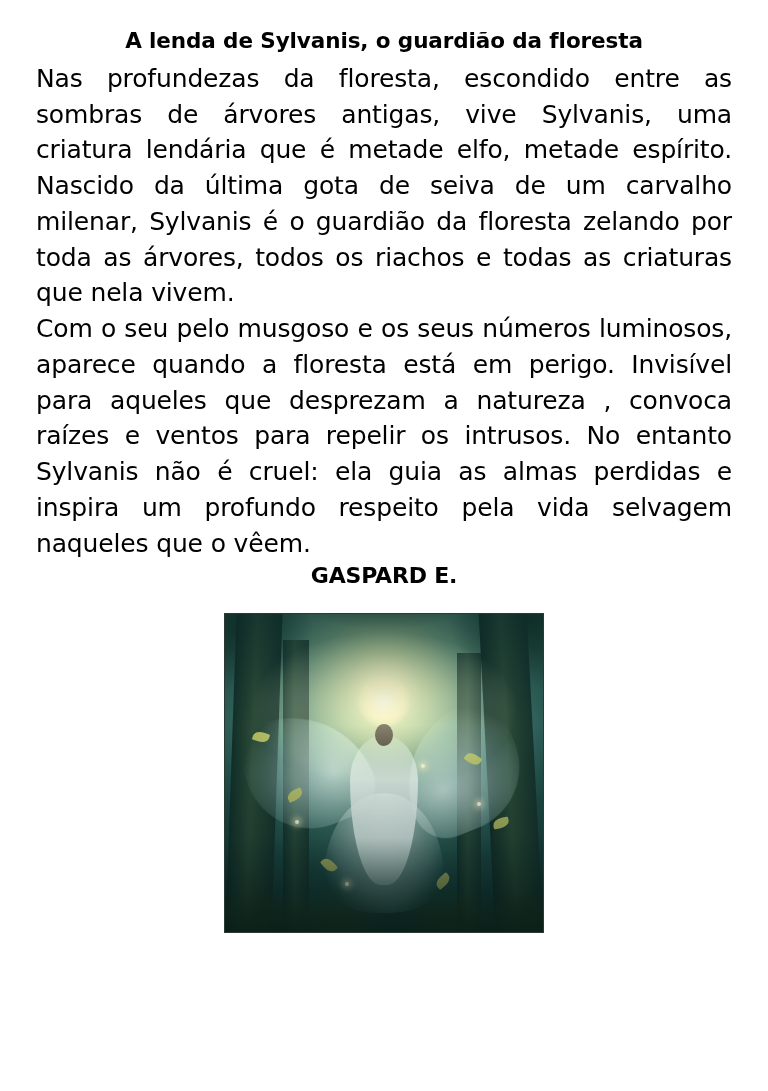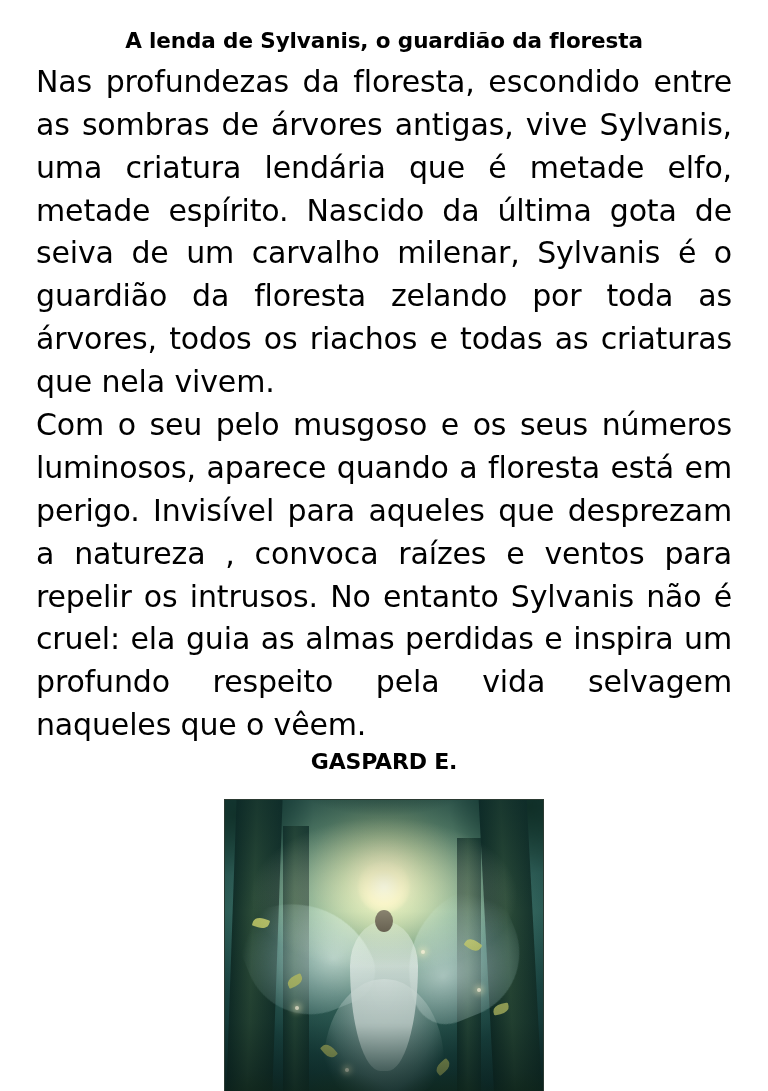--- a/index.html
+++ b/index.html
@@ -25,21 +25,21 @@
   .doc-title {
     text-align: center;
     font-weight: bold;
     font-size: 21.5px;
     line-height: 1.25;
     margin: 0 0 6px 0;
     letter-spacing: -0.1px;
   }
   .body-text p {
     margin: 0;
-    font-size: 30px;
+    font-size: 25px;
     line-height: 1.43;
     text-align: justify;
     text-justify: inter-word;
     letter-spacing: -0.15px;
   }
   
   .signature {
     text-align: center;
     font-weight: bold;
     font-size: 22px;

